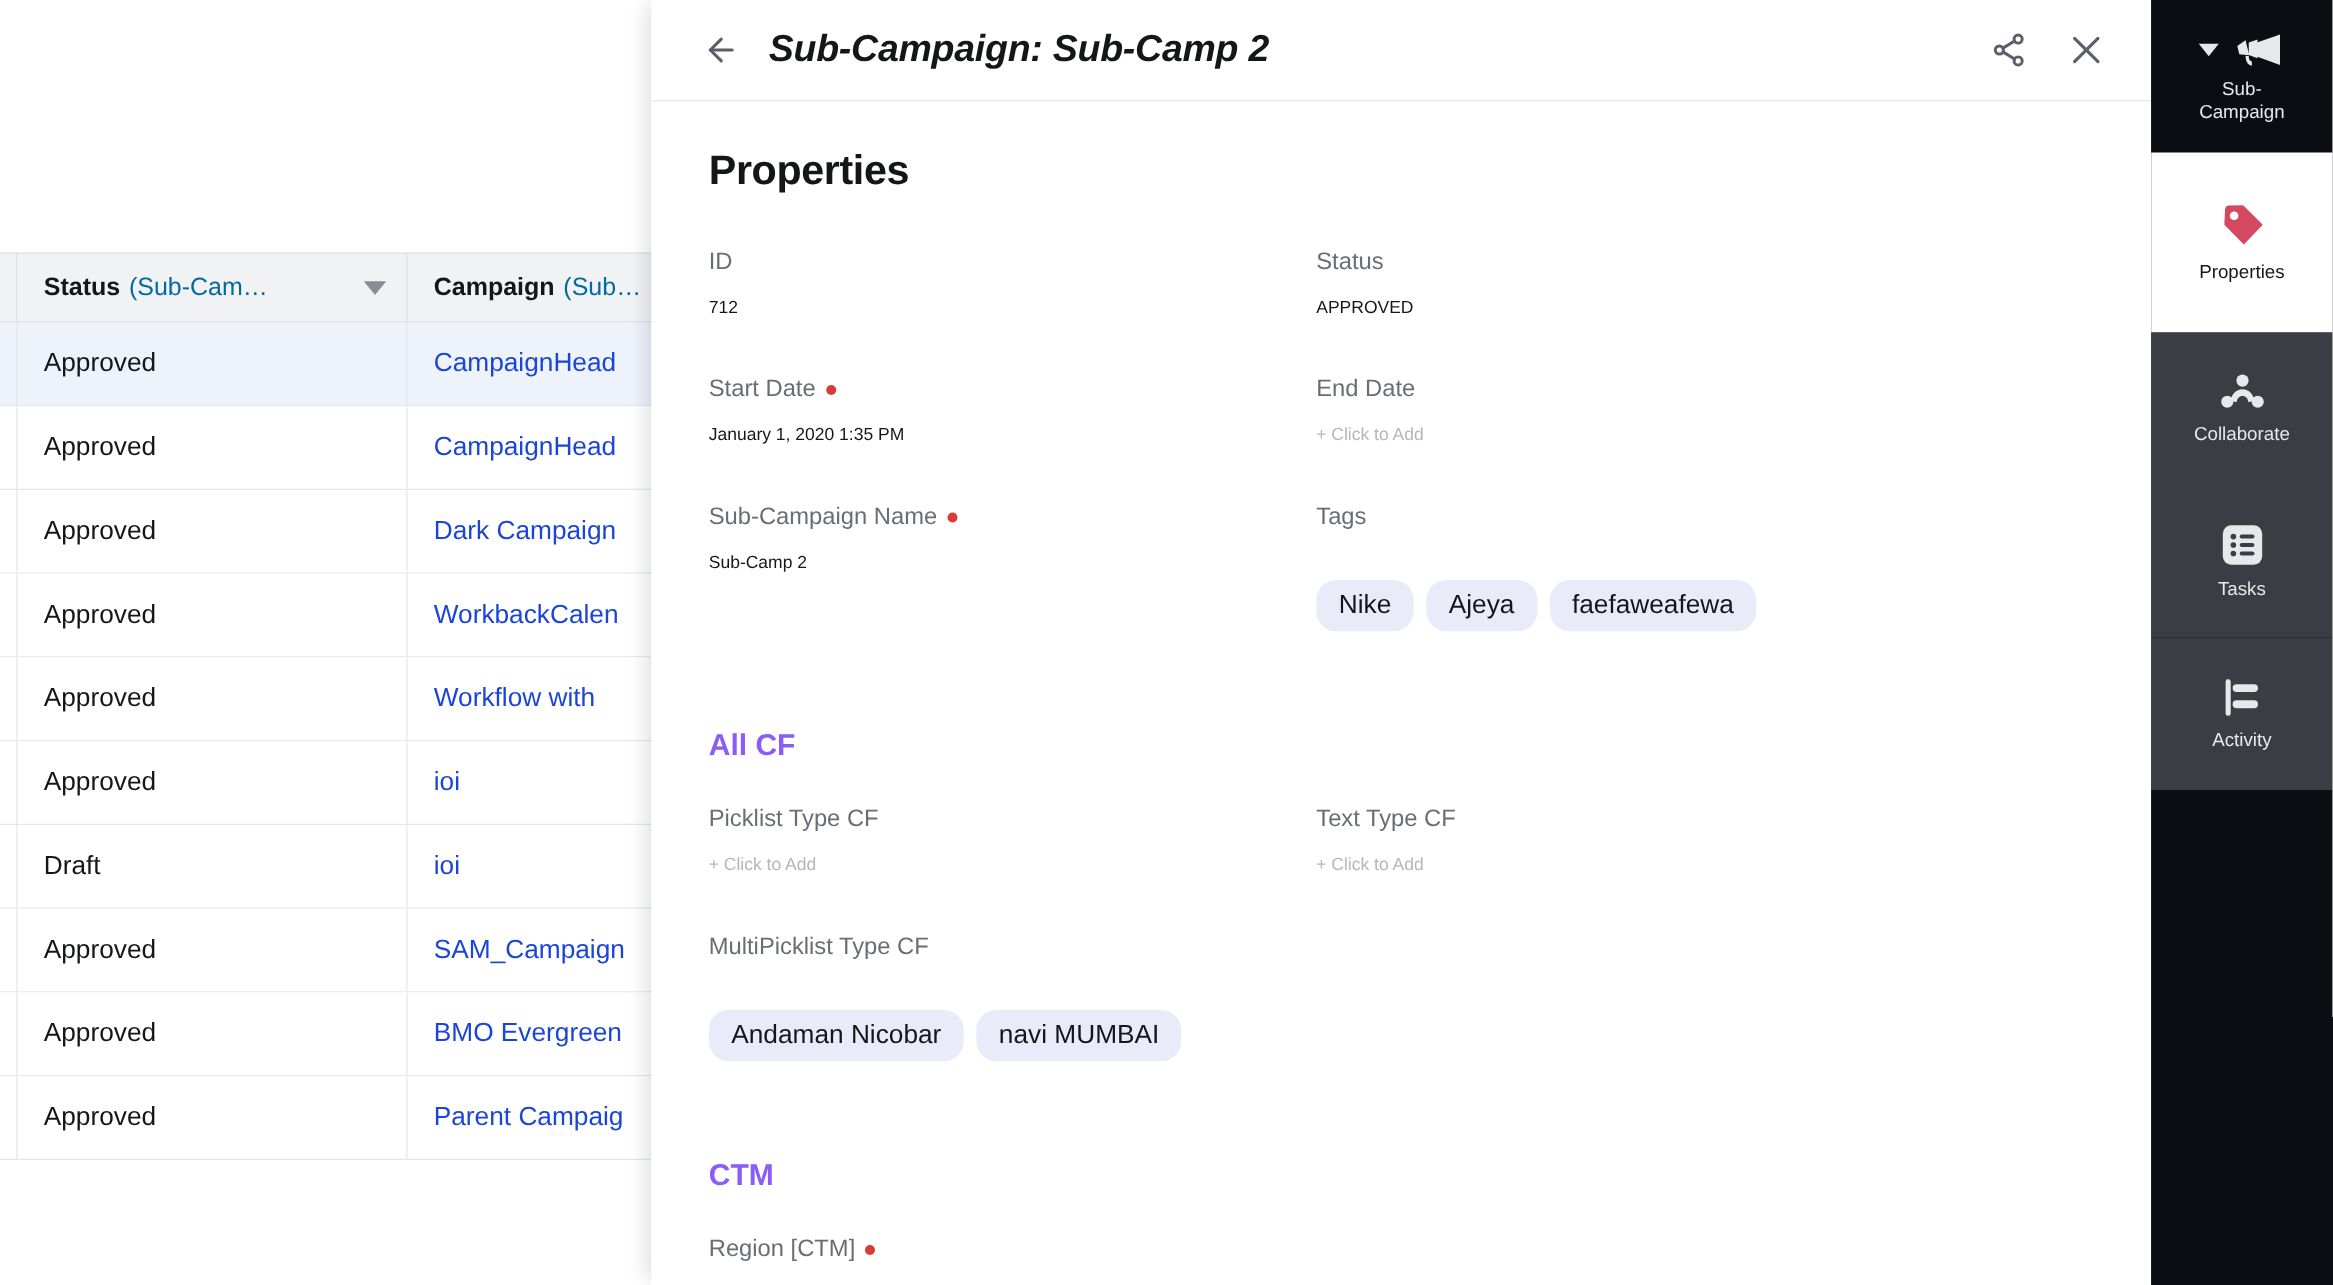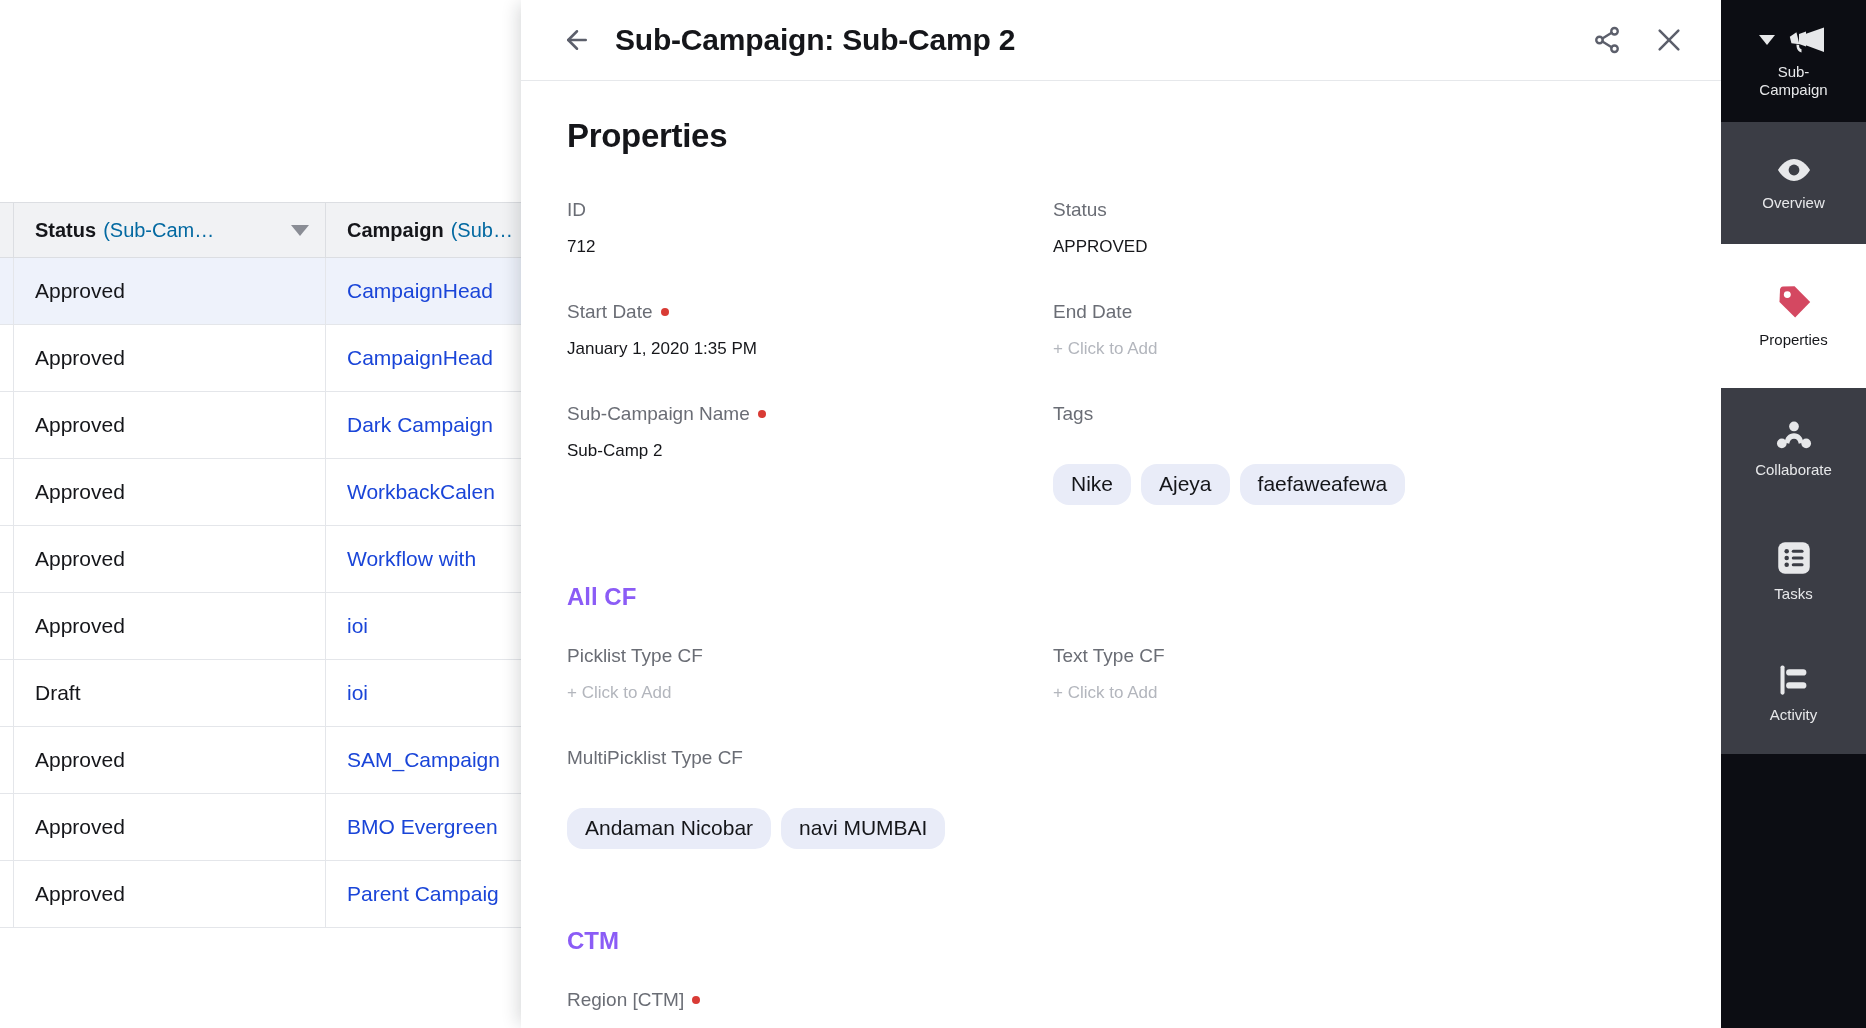--- a/index.html
+++ b/index.html
@@ -66,20 +66,21 @@
     width: 1200px; height: 1028px;
     background: #ffffff;
     box-shadow: -7px 0 16px -4px rgba(20,22,30,0.16);
     overflow: hidden;
   }
   .panel-header {
     position: relative; height: 81px;
     border-bottom: 1px solid #e6e8eb;
     display: flex; align-items: center;
     padding: 0 32px 0 36px;
+    font-style: italic;
   }
   .icon-btn {
     display: flex; align-items: center; justify-content: center;
     width: 40px; height: 40px; flex: 0 0 auto;
     cursor: pointer; color: #5c5f6b;
   }
   .panel-title {
     font-size: 30px; font-weight: 700; color: #15161a;
     margin-left: 18px; white-space: nowrap;
     letter-spacing: -0.2px;
@@ -107,21 +108,21 @@
     font-size: 19px; color: #6a6d75; font-weight: 400;
     margin-bottom: 10px; display: flex; align-items: center;
     white-space: nowrap;
   }
   .req-dot {
     display: inline-block; width: 8px; height: 8px;
     border-radius: 50%; background: #d93b35; margin-left: 8px;
     flex: 0 0 auto;
   }
   .field-value {
-    font-size: 17px; color: #15161a; font-weight: 400;
+    font-size: 14px; color: #15161a; font-weight: 400;
     min-height: 30px; white-space: nowrap; margin-top: 16px;
   }
   .field-value.empty { color: #b3b6bd; }
   .pill-row { display: flex; flex-wrap: wrap; gap: 10px; align-items: center; margin-top: 39px; }
   .pill {
     background: #e9ecf8; border-radius: 16px;
     padding: 8px 18px; font-size: 21px; color: #15161a;
     white-space: nowrap; line-height: 1.18;
   }
 
@@ -376,29 +377,20 @@
             <path d="M12.5 21.5 C12.5 21.5 12 28.5 17.5 29.5 L17.5 26.2 C14.6 25.3 15.2 21.9 15.2 21.9 Z"></path>
           </svg>
         </span>
       </div>
       <div class="rail-label">
         <div>Sub-</div>
         <div>Campaign</div>
       </div>
     </div>
 
-    <div class="rail-item dark" style="height:122px">
-      <span class="rail-icon">
-        <svg width="38" height="30" viewBox="0 0 38 26" fill="#e7e8ea">
-          <path d="M19 2 C9 2 3 13 3 13 C3 13 9 24 19 24 C29 24 35 13 35 13 C35 13 29 2 19 2 Z"></path>
-          <circle cx="19" cy="13" r="5.4" fill="#3b3d45"></circle>
-        </svg>
-      </span>
-      <span class="rail-label">Overview</span>
-    </div>
 
     <div class="rail-gap"></div>
 
     <div class="rail-item active" style="height:100px">
       <span class="rail-icon">
         <svg width="38" height="38" viewBox="0 0 34 34" fill="#d44861">
           <path d="M17.5 2 L31.5 16 L18 30 L4 16 L4.5 5 C4.6 3.4 5.6 2.3 7.2 2.2 Z"></path>
           <circle cx="11" cy="9.5" r="3.1" fill="#ffffff"></circle>
         </svg>
       </span>

